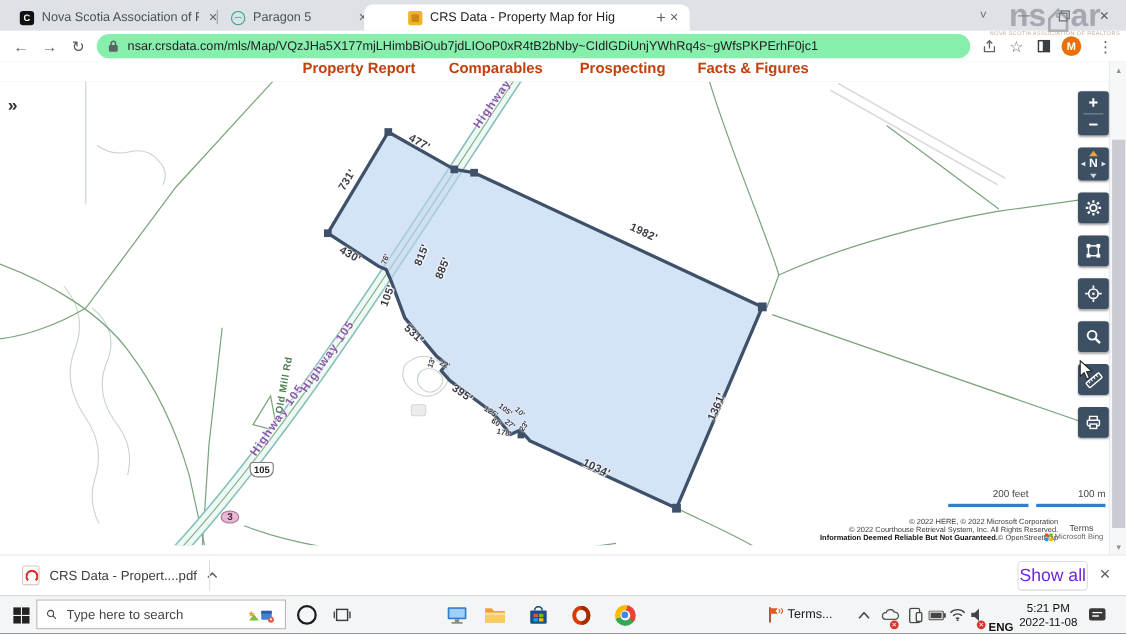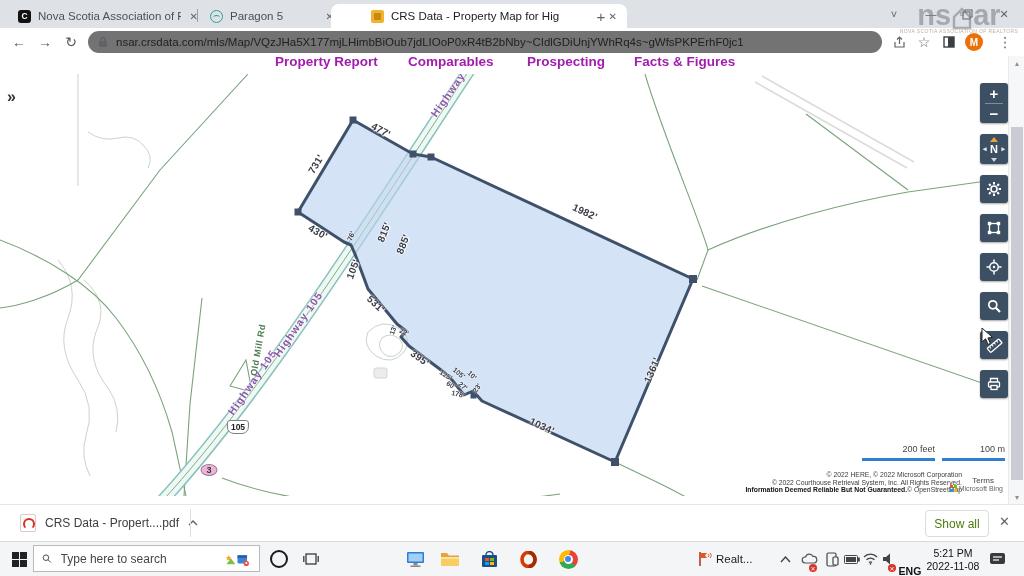--- a/index.html
+++ b/index.html
@@ -23,38 +23,38 @@
   .fav3:after{content:"";position:absolute;left:3px;top:3px;width:7px;height:7px;background:#c98a14;border-radius:1px;}
   .newtab{position:absolute;left:590px;top:5px;width:22px;height:22px;display:flex;align-items:center;
           justify-content:center;font-size:15px;color:#5f6368;}
   .wc{position:absolute;top:2px;width:24px;height:24px;display:flex;align-items:center;justify-content:center;
       font-size:11px;color:#5f6368;}
 
   
   .toolbar{position:absolute;left:0;top:28px;width:1024px;height:28px;background:#fff;border-bottom:1px solid #e4e6e8;}
   .navbtn{position:absolute;top:3px;width:22px;height:22px;display:flex;align-items:center;justify-content:center;
           font-size:14px;color:#55595e;}
-  .omnibox{position:absolute;left:88px;top:3px;width:794px;height:22px;background:#737373;border-radius:12px;
+  .omnibox{position:absolute;left:88px;top:3px;width:794px;height:22px;background:#86efac;border-radius:12px;
            display:flex;align-items:center;padding:0 10px;gap:8px;box-sizing:border-box;}
   .url{font-size:11.5px;color:#202124;white-space:nowrap;overflow:hidden;}
   .tbicon{position:absolute;top:4px;width:20px;height:20px;display:flex;align-items:center;justify-content:center;
           font-size:13px;color:#5f6368;}
   .avatar{position:absolute;left:965px;top:5px;width:18px;height:18px;border-radius:50%;background:#e8710a;
           color:#fff;font-size:10px;font-weight:bold;display:flex;align-items:center;justify-content:center;}
 
   
   .watermark{position:absolute;left:896px;top:0px;width:126px;z-index:60;opacity:.55;pointer-events:none;
              text-align:center;color:#787d83;}
   .watermark .big{font-size:29px;font-weight:bold;line-height:30px;display:flex;align-items:flex-end;justify-content:center;}
   .watermark .sub{font-size:5px;letter-spacing:.4px;color:#8a6a4e;margin-top:-2px;}
 
   
   .navrow{position:absolute;left:0;top:56px;width:1008px;height:18px;background:#fff;overflow:hidden;
           border-bottom:1px solid #e3e3e3;}
-  .navrow span{position:absolute;top:-2px;font-size:13.5px;font-weight:600;color:#a21caf;}
+  .navrow span{position:absolute;top:-2px;font-size:13.5px;font-weight:600;color:#c2410c;}
 
   .map{position:absolute;left:0;top:74px;width:1008px;height:422px;background:#fff;overflow:hidden;}
   .pl{stroke:#7aa37b;fill:none;stroke-width:1.1;}
   .ct{stroke:#c9d4c9;fill:none;stroke-width:1;}
   .ct2{stroke:#dcdcdc;fill:none;stroke-width:1.6;}
   .bld{fill:#ececec;stroke:#d5d5d5;}
   .road-outer{stroke:#8ac2bb;stroke-width:13;fill:none;}
   .road-inner{stroke:#eef8f5;stroke-width:10;fill:none;}
   .road-center{stroke:#7fae80;stroke-width:1;fill:none;}
   #parcel{fill:#b9d2ef;fill-opacity:.62;stroke:#3f516a;stroke-width:3;stroke-linejoin:round;}
@@ -108,21 +108,21 @@
 
   
   .dlbar{position:absolute;left:0;top:504px;width:1024px;height:37px;background:#fff;border-top:1px solid #e6e6e6;box-sizing:border-box;}
   .dlchip{position:absolute;left:10px;top:5px;height:26px;display:flex;align-items:center;gap:9px;padding:0 10px;}
   .dlname{font-size:12px;color:#3c4043;}
   .dldiv{position:absolute;left:190px;top:4px;width:1px;height:28px;background:#e0e0e0;}
   .pdficon{width:14px;height:16px;background:#fff;border:1px solid #e0c6c4;border-radius:2px;position:relative;}
   .pdficon:after{content:"";position:absolute;left:2px;top:3px;width:8px;height:8px;border:2.2px solid #d93025;
                  border-bottom-color:transparent;border-radius:50%;}
   .showall{position:absolute;left:925px;top:5px;width:62px;height:25px;border:1px solid #dadce0;border-radius:4px;
-           background:#fff;color:#4d7c0f;font-size:12px;display:flex;align-items:center;justify-content:center;}
+           background:#fff;color:#6d28d9;font-size:16px;display:flex;align-items:center;justify-content:center;}
   .dlclose{position:absolute;left:999px;top:9px;font-size:13px;color:#5f6368;}
 
   
   .taskbar{position:absolute;left:0;top:541px;width:1024px;height:35px;background:#f4f5f6;border-top:1px solid #d9d9d9;box-sizing:border-box;}
   .tb{position:absolute;top:0;height:34px;display:flex;align-items:center;justify-content:center;}
   .tsearch{position:absolute;left:33px;top:3px;width:227px;height:27px;background:#fff;border:1px solid #b9b9b9;
            box-sizing:border-box;display:flex;align-items:center;gap:7px;padding:0 8px;}
   .tsearch input{border:none;outline:none;flex:1;font-size:12px;color:#333;font-family:"Liberation Sans",sans-serif;background:transparent;}
   .tsearch input::placeholder{color:#454545;opacity:1;}
   .traytext{font-size:11.5px;color:#1b1b1b;}
@@ -482,21 +482,21 @@
     </div>
 
     <div class="tb" style="left:695px;width:20px;">
       <svg width="16" height="18" viewBox="0 0 16 18">
           <line x1="3" y1="2" x2="3" y2="16" stroke="#b03a2e" stroke-width="1.6"></line>
           <path d="M3,3 h7 l-2,2.5 2,2.5 h-7 Z" fill="#e25822"></path>
           <path d="M11,4 q2,1.5 0,3 M13,3 q3,2.5 0,5" stroke="#e25822" stroke-width="1" fill="none"></path>
         </svg>
     </div>
     <div class="tb" style="left:716px;width:44px;justify-content:flex-start;">
-      <span class="traytext">Realt...</span>
+      <span class="traytext">Terms...</span>
     </div>
     <div class="tb" style="left:776px;width:18px;">
       <svg width="11" height="7" viewBox="0 0 11 7" fill="none" stroke="#444" stroke-width="1.4">
           <polyline points="1,6 5.5,1 10,6"></polyline>
         </svg>
     </div>
     <div class="tb" style="left:798px;width:22px;">
       <svg width="17" height="12" viewBox="0 0 17 12" fill="none" stroke="#555" stroke-width="1.2">
           <path d="M4,10 a3,3 0 0 1 0.5,-6 a4,4 0 0 1 7.5,-0.5 a3,3 0 0 1 1,6.5 Z"></path>
         </svg>

